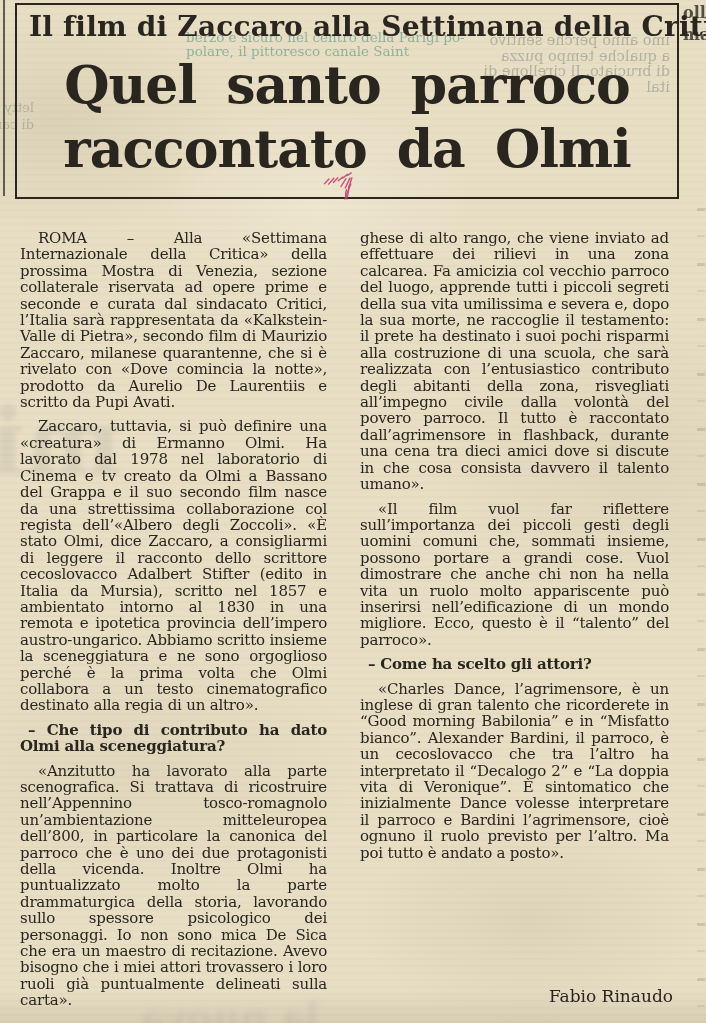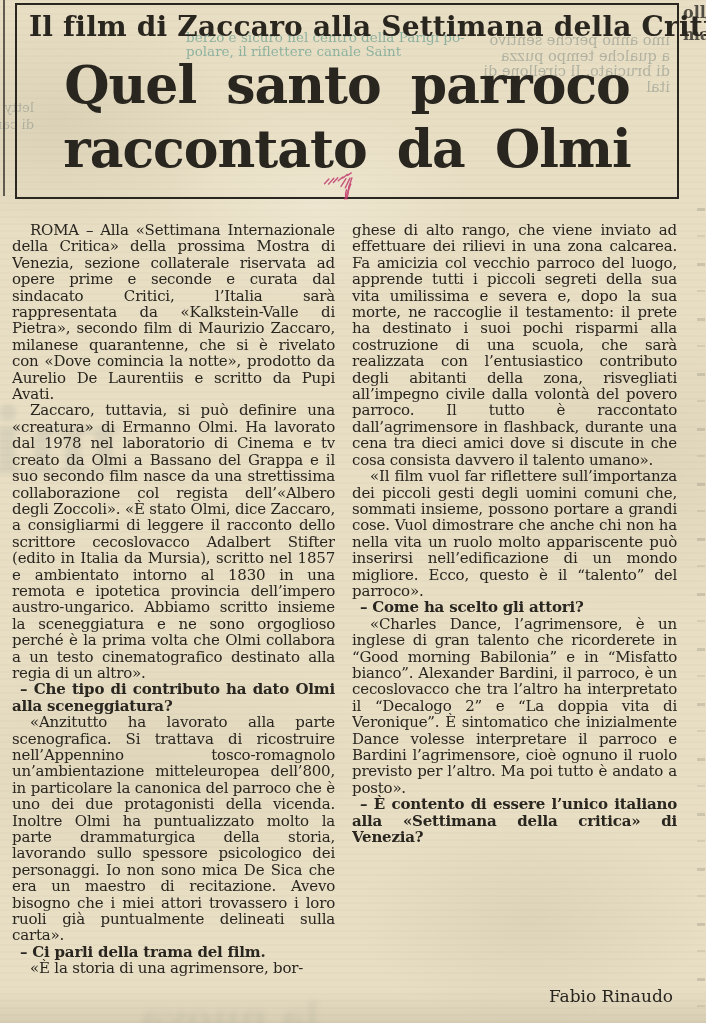--- a/index.html
+++ b/index.html
@@ -50,21 +50,21 @@
   .col {
     position: absolute; top: 222px;
     font-size: 15px; line-height: 16.4px;
     text-align: justify;
     letter-spacing: -0.2px;
     height: 796px; overflow: hidden;
     z-index: 3;
   }
   .col-left  { left: 12px;  width: 323px; }
   .col-right { left: 352px; width: 325px; }
-  .col p { margin: 0; }
+  .col p { margin: 8px; }
   .b-para { text-indent: 18px; }
   .b-question { font-weight: bold; text-indent: 8px; }
   .noindent { text-indent: 0; }
   .byline {
     position: absolute; top: 986px; right: 33px;
     font-size: 17px; font-weight: normal;
     z-index: 3;
   }
   
   .ghost { position: absolute; pointer-events: none; color: #858f85; z-index: 1; }
@@ -124,21 +124,21 @@
 </head>
 <body>
 
 <div class="texture"></div>
 
 <div class="left-sliver"></div>
 <div class="edge-marks"></div>
 
 <div class="ghost g-adjacent" id="g-adjacent">
     <div class="ghost-line">berzo e sicuro nel centro della Parigi po-</div>
-    <div class="ghost-line">polare, il riflettere canale Saint</div>
+    <div class="ghost-line">polare, il pittoresco canale Saint</div>
   </div>
 <div class="ghost g-top-right mirror" id="g-top-right">
     <div class="ghost-line">imo anno perche sentivo</div>
     <div class="ghost-line">a qualche tempo puzza</div>
     <div class="ghost-line">di bruciato. Il cirellone di</div>
     <div class="ghost-line">ital</div>
   </div>
 <div class="ghost g-left-edge mirror" id="g-left-edge">
     <div class="ghost-line">letty sono state</div>
     <div class="ghost-line">di carbevole</div>
@@ -171,16 +171,15 @@
     <p class="b-question">– Che tipo di contributo ha dato Olmi alla sceneggiatura?</p>
     <p class="b-para">«Anzitutto ha lavorato alla parte scenografica. Si trattava di ricostruire nell’Appennino tosco-romagnolo un’ambientazione mitteleuropea dell’800, in particolare la canonica del parroco che è uno dei due protagonisti della vicenda. Inoltre Olmi ha puntualizzato molto la parte drammaturgica della storia, lavorando sullo spessore psicologico dei personaggi. Io non sono mica De Sica che era un maestro di recitazione. Avevo bisogno che i miei attori trovassero i loro ruoli già puntualmente delineati sulla carta».</p>
     <p class="b-question">– Ci parli della trama del film.</p>
     <p class="b-para">«È la storia di una agrimensore, bor-</p>
   </div>
 <div class="col col-right" id="col-right">
     <p class="b-para noindent">ghese di alto rango, che viene inviato ad effettuare dei rilievi in una zona calcarea. Fa amicizia col vecchio parroco del luogo, apprende tutti i piccoli segreti della sua vita umilissima e severa e, dopo la sua morte, ne raccoglie il testamento: il prete ha destinato i suoi pochi risparmi alla costruzione di una scuola, che sarà realizzata con l’entusiastico contributo degli abitanti della zona, risvegliati all’impegno civile dalla volontà del povero parroco. Il tutto è raccontato dall’agrimensore in flashback, durante una cena tra dieci amici dove si discute in che cosa consista davvero il talento umano».</p>
     <p class="b-para">«Il film vuol far riflettere sull’importanza dei piccoli gesti degli uomini comuni che, sommati insieme, possono portare a grandi cose. Vuol dimostrare che anche chi non ha nella vita un ruolo molto appariscente può inserirsi nell’edificazione di un mondo migliore. Ecco, questo è il “talento” del parroco».</p>
     <p class="b-question">– Come ha scelto gli attori?</p>
     <p class="b-para">«Charles Dance, l’agrimensore, è un inglese di gran talento che ricorderete in “Good morning Babilonia” e in “Misfatto bianco”. Alexander Bardini, il parroco, è un cecoslovacco che tra l’altro ha interpretato il “Decalogo 2” e “La doppia vita di Veronique”. È sintomatico che inizialmente Dance volesse interpretare il parroco e Bardini l’agrimensore, cioè ognuno il ruolo previsto per l’altro. Ma poi tutto è andato a posto».</p>
-    <p class="b-question">– È contento di essere l’unico italiano alla «Settimana della critica» di Venezia?</p>
   </div>
 
 <div class="byline">Fabio Rinaudo</div>
 
 </body></html>

